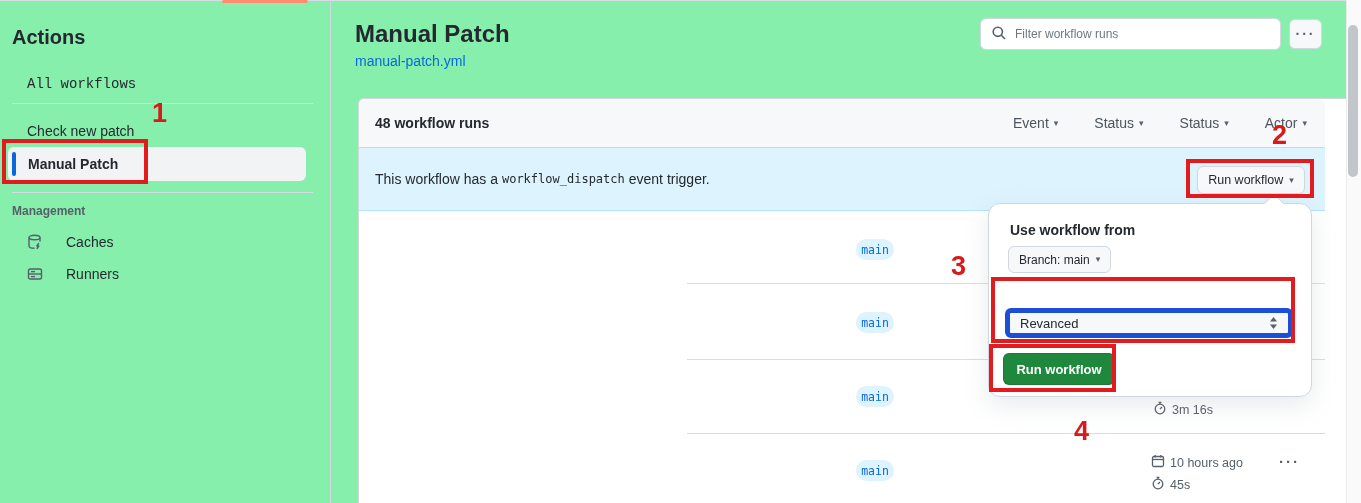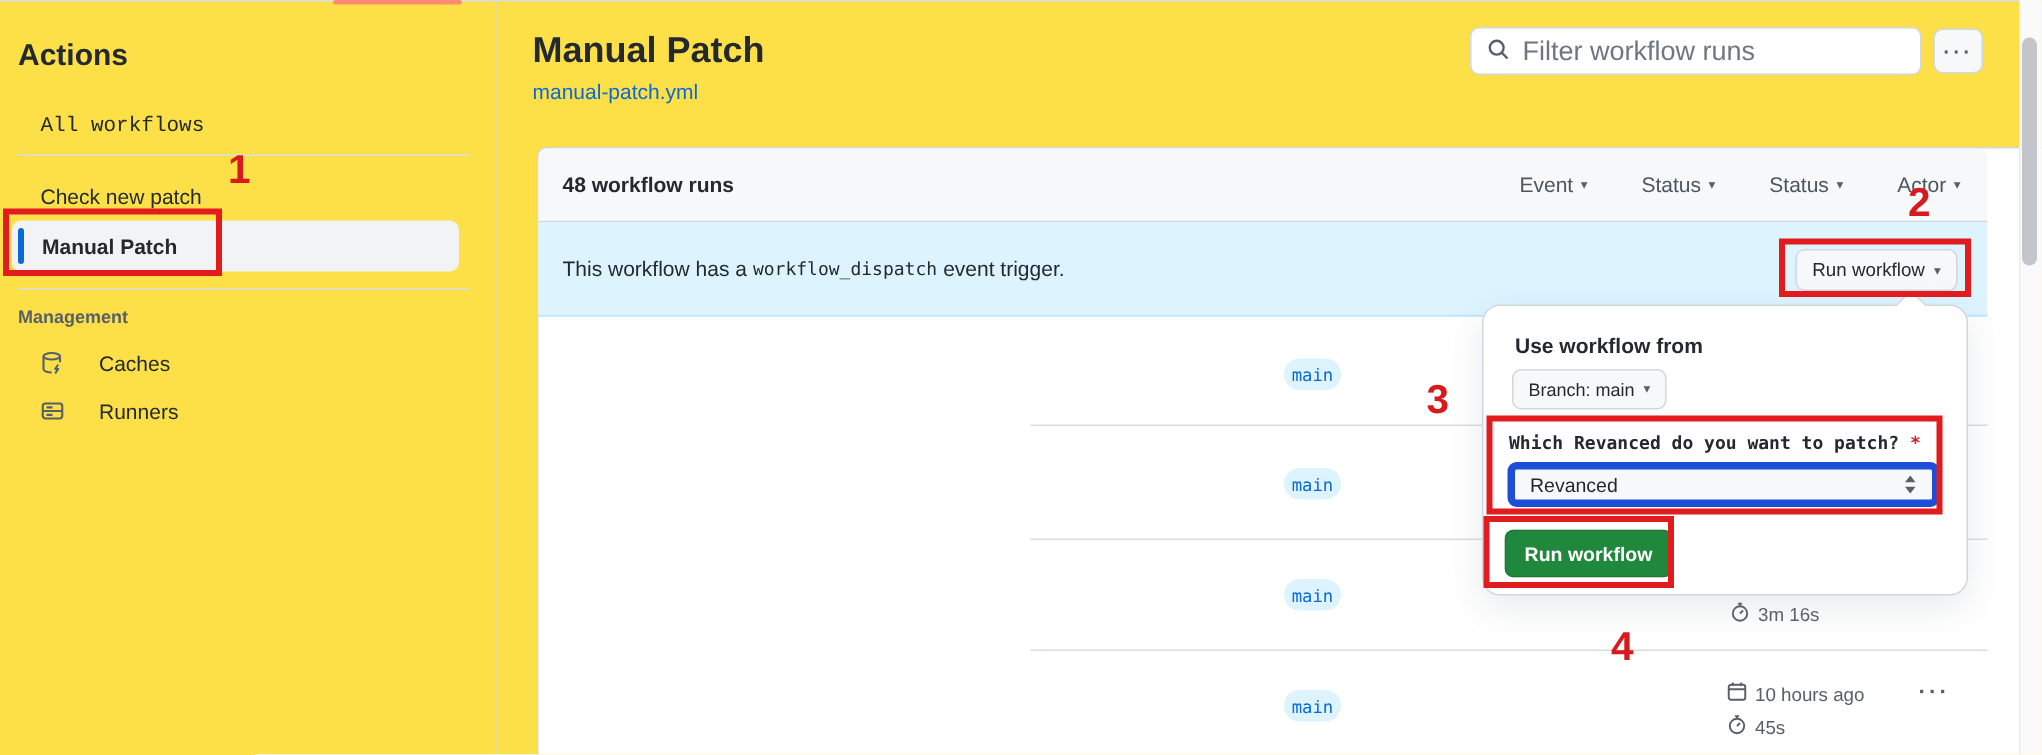--- a/index.html
+++ b/index.html
@@ -1,19 +1,19 @@
 <!DOCTYPE html>
 <html><head>
 <meta charset="utf-8">
 <style>
   * { box-sizing: border-box; margin: 0; padding: 0; }
   html,body { background:#fff; }
   .canvas {
     position: relative; width: 1361px; height: 503px; overflow: hidden;
-    background: #fde047; font-family: "Liberation Sans", sans-serif;
+    background: #86efac; font-family: "Liberation Sans", sans-serif;
     color: #24292f; font-size: 14px;
   }
   .abs { position: absolute; }
 
   
   .top-hairline { left:0; top:0; width:1361px; height:1px; background:#d8dde3; }
   .tab-indicator { left:222px; top:0; width:86px; height:3px; background:#fd8c73; border-radius:2px; }
   .sidebar-border { left:330px; top:0; width:1px; height:503px; background:#d0d7de; }
 
   
@@ -34,21 +34,21 @@
   .mgmt-row { display:flex; align-items:center; gap:23px; color:#24292f; }
   .caches-row { left:27px; top:234px; }
   .runners-row { left:27px; top:266px; }
   .mgmt-row svg { display:block; }
 
   
   .page-title { left:355px; top:20px; font-size:24px; font-weight:700; }
   .file-link { left:355px; top:53px; font-size:14px; color:#0969da; cursor:pointer; }
   .search-box { left:980px; top:18px; width:301px; height:32px; border:1px solid #d0d7de;
     border-radius:6px; background:#fff; display:flex; align-items:center; padding:0 10px; gap:8px; }
-  .search-placeholder { color:#6e7781; font-size:18px; }
+  .search-placeholder { color:#6e7781; font-size:12px; }
   .header-kebab { left:1289px; top:19px; width:33px; height:30px; }
   .kebab-dots { color:#57606a; font-size:14px; font-weight:700; letter-spacing:2px; line-height:1; }
 
   
   .runs-container { left:358px; top:98px; width:1069px; height:406px;
     border:1px solid #d0d7de; border-bottom:none; border-radius:6px 6px 0 0; background:#fff;text-align:right; }
   .runs-header { position:absolute; left:0; top:0; width:966px; height:49px; background:#f6f8fa;
     border-bottom:1px solid #d0d7de; border-radius:6px 6px 0 0;
     display:flex; align-items:center; padding:0 18px 0 16px; }
   .runs-count { font-weight:700; font-size:14px; }
@@ -249,24 +249,20 @@
     <div class="row-kebab">···</div>
   </div>
 
   <div class="abs popup">
     <div class="popup-caret"></div>
     <div class="popup-heading">Use workflow from</div>
     <div class="btn branch-select-btn">
       <span>Branch: main</span>
       <span class="caret">▾</span>
     </div>
-    <div class="input-label">
-      <span>Which Revanced do you want to patch?</span>
-      <span class="required-mark">*</span>
-    </div>
     <div class="input-select">
       <span>Revanced</span>
       <span class="select-arrows">
         <svg width="9" height="12" viewBox="0 0 9 12" fill="#57606a">
           <path d="M4.5 0 8 4.5H1z"></path>
             <path d="M4.5 12 1 7.5h7z"></path>
         </svg>
       </span>
     </div>
     <div class="green-btn">

